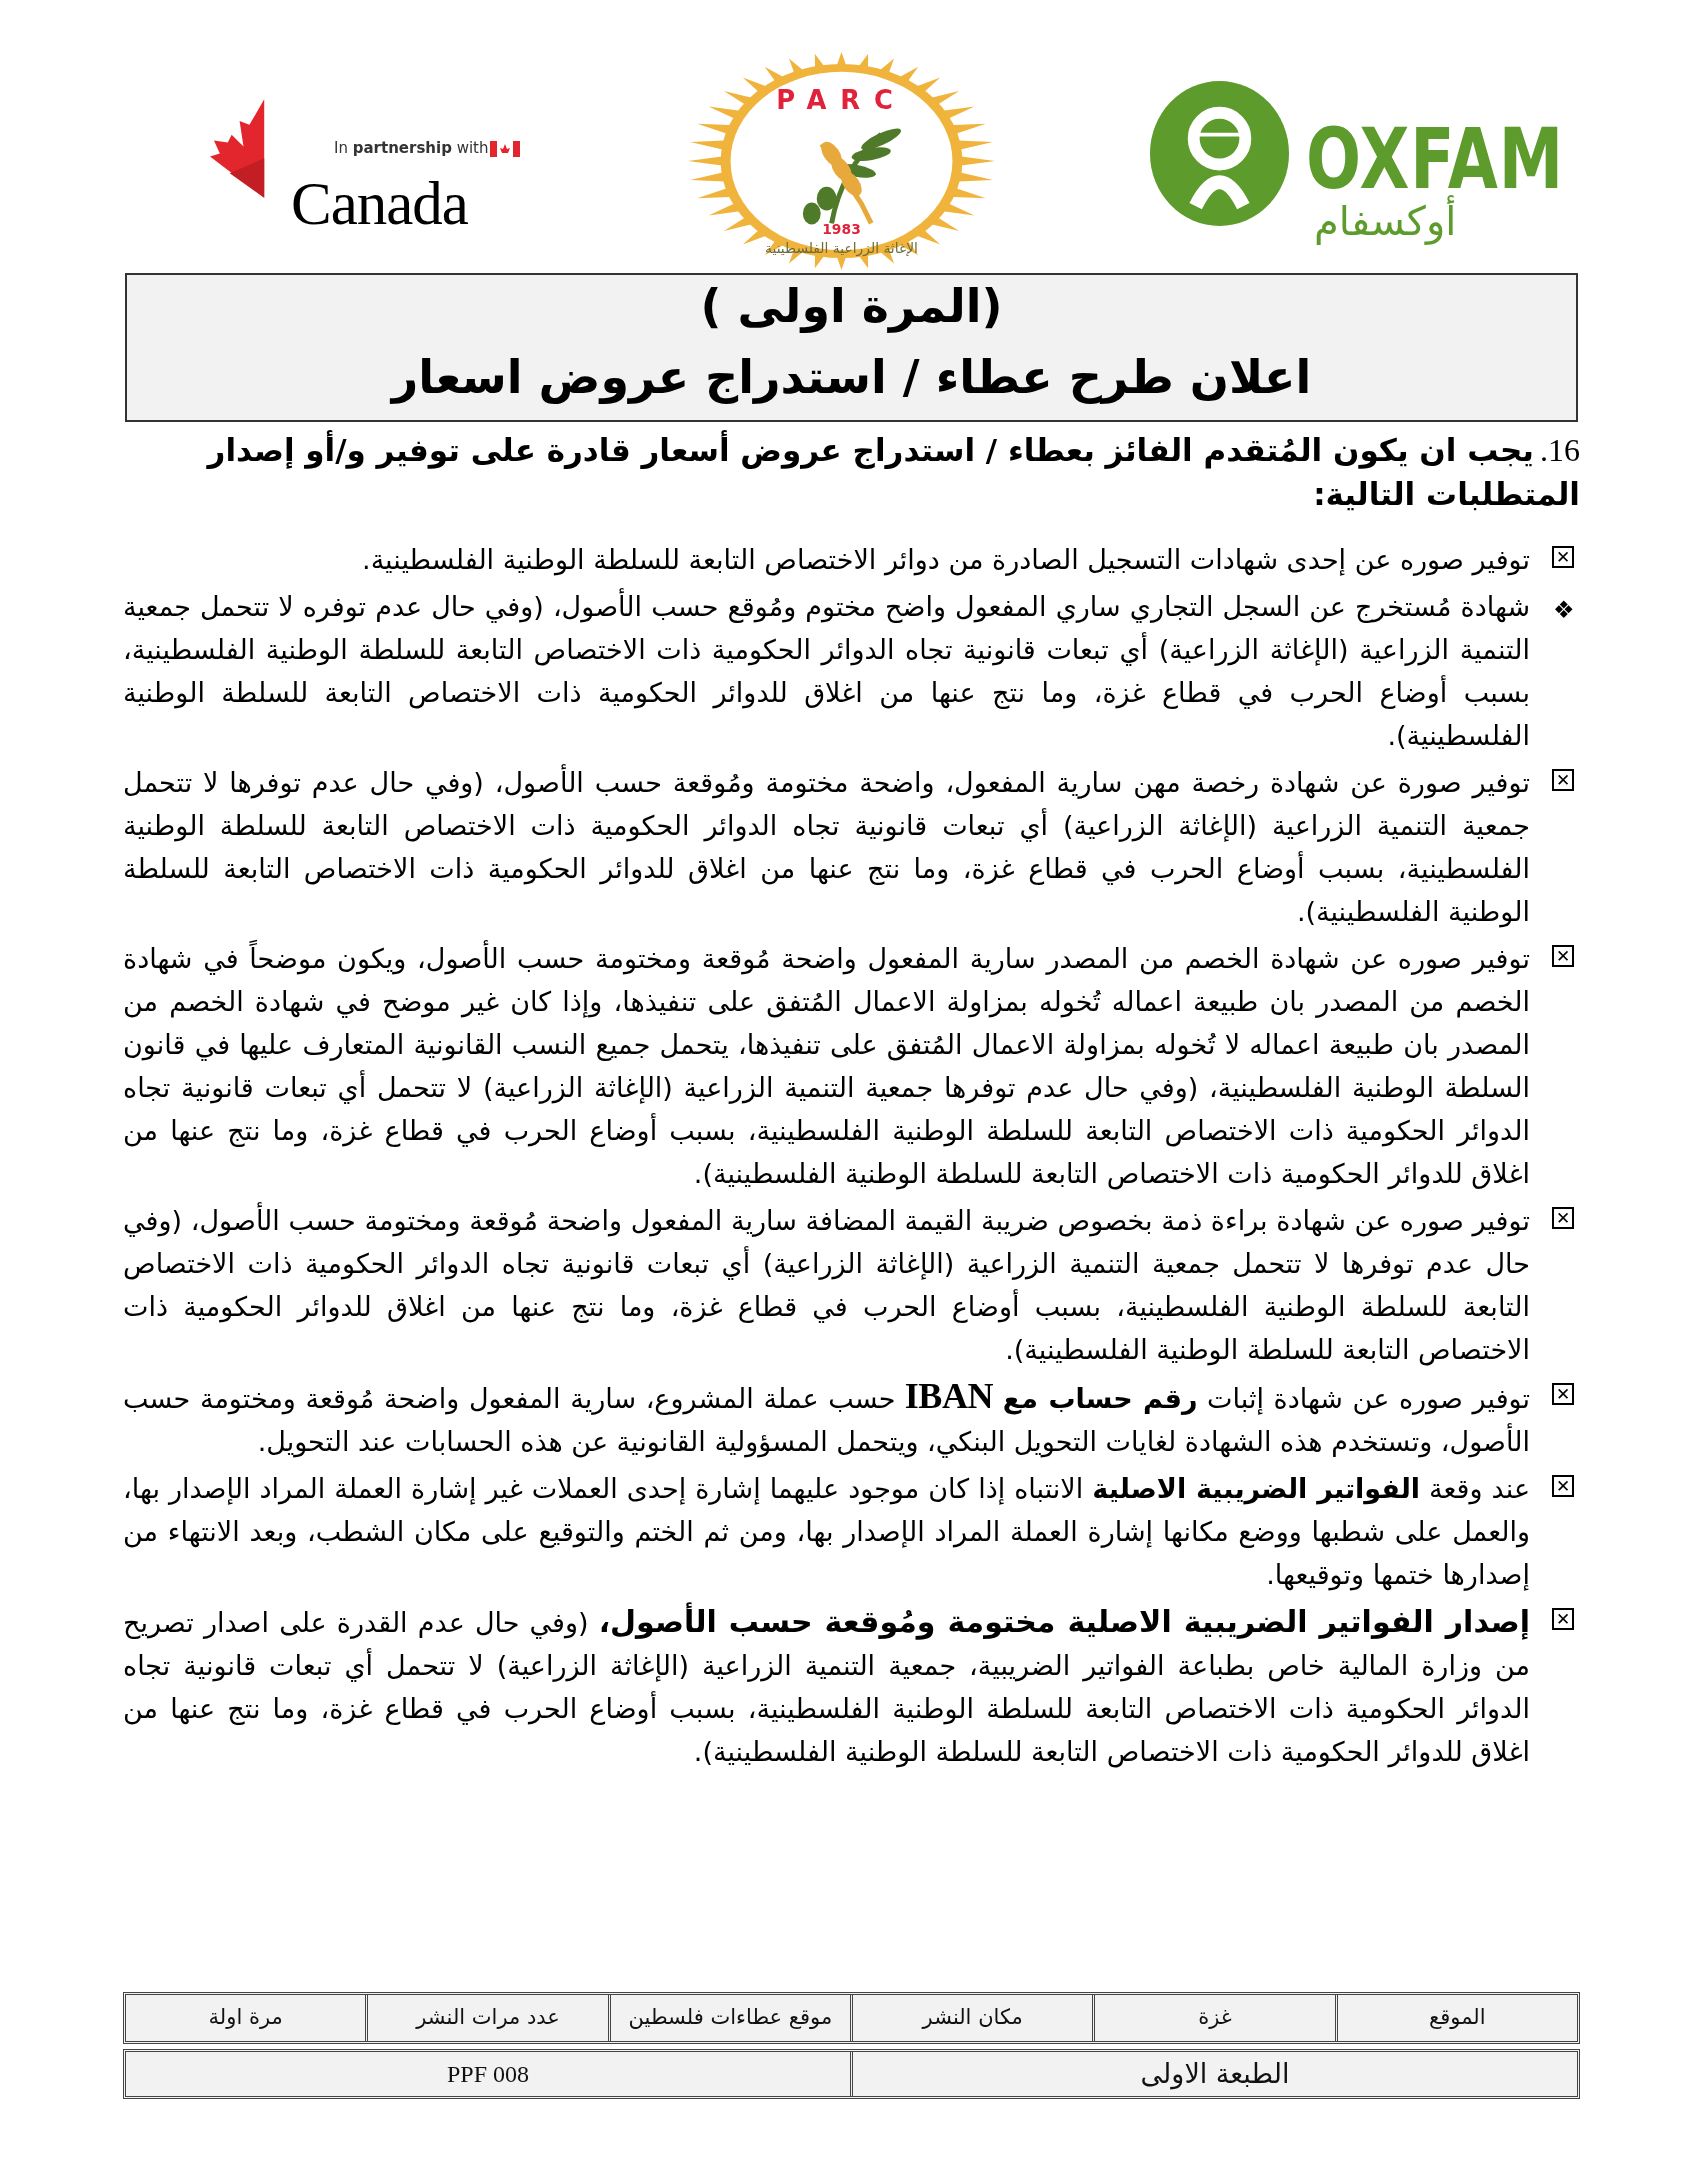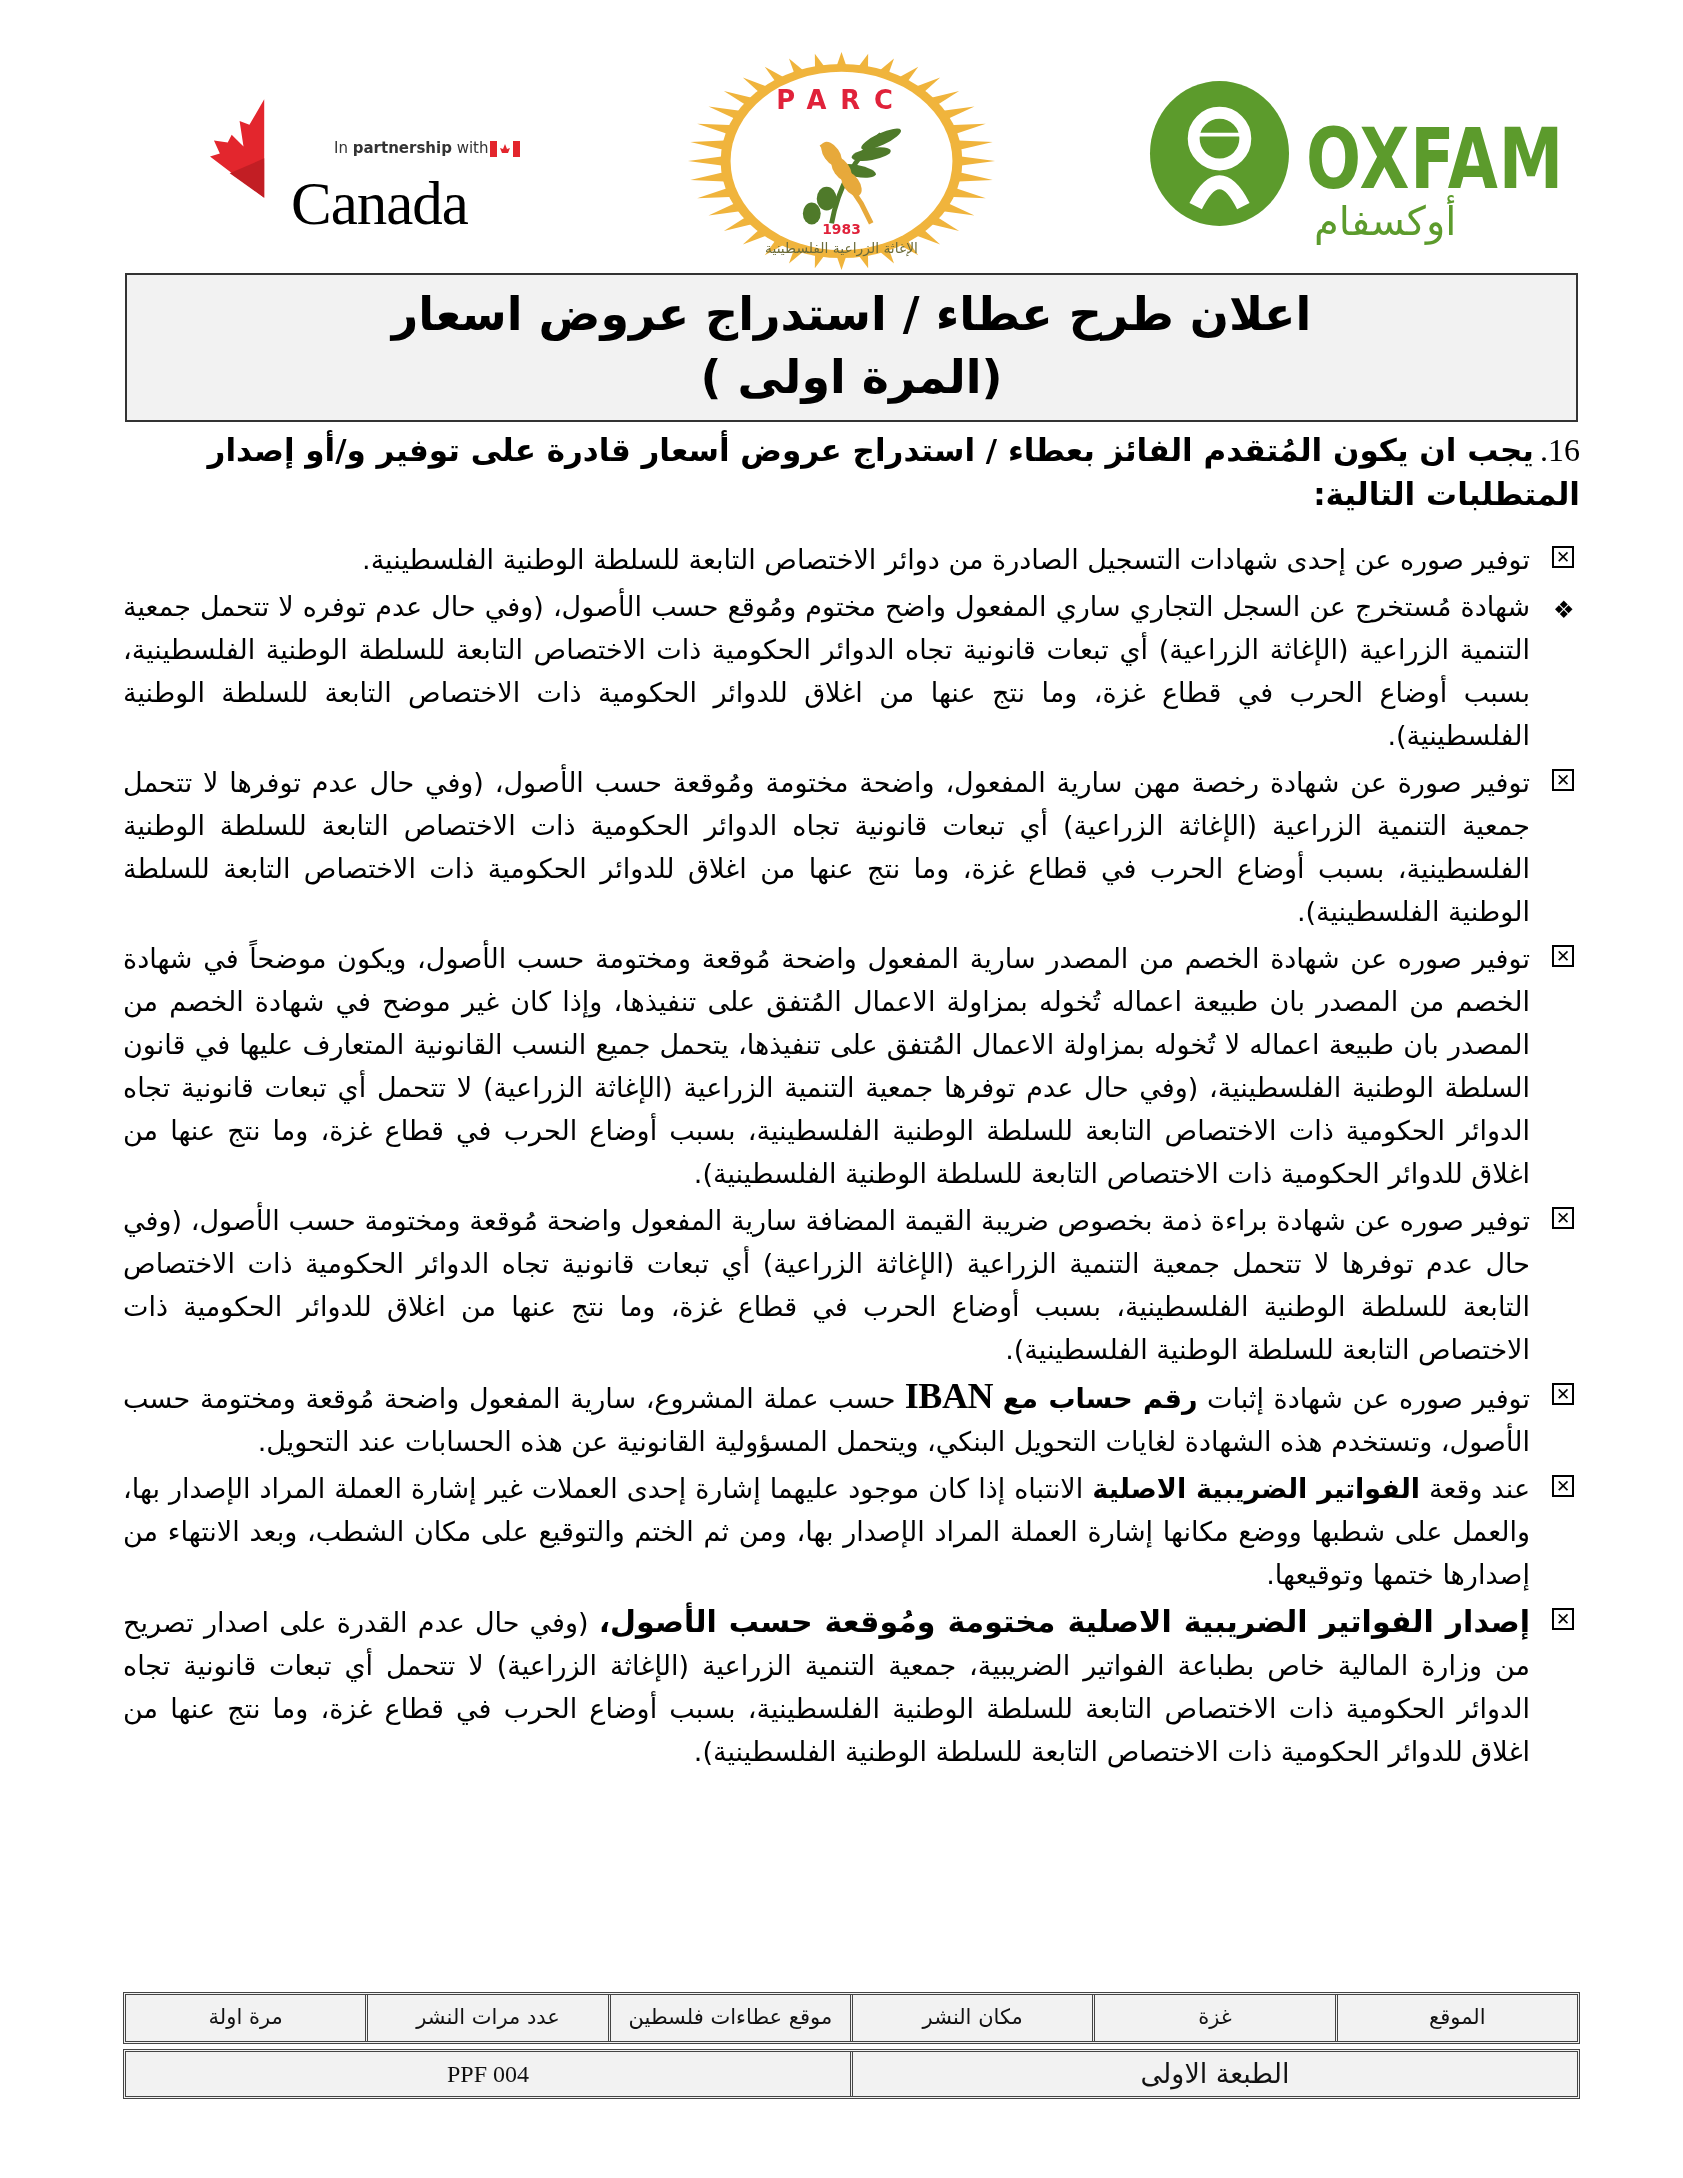--- a/index.html
+++ b/index.html
@@ -146,22 +146,22 @@
     <ellipse cx="72" cy="75" rx="70" ry="73" fill="#5c9b2c"></ellipse>
     <circle cx="72" cy="60" r="26" fill="none" stroke="#ffffff" stroke-width="12"></circle>
     <line x1="46" y1="56" x2="98" y2="56" stroke="#ffffff" stroke-width="4"></line>
     <path d="M48 128 Q72 80 96 128" fill="none" stroke="#ffffff" stroke-width="14"></path>
   </svg>
   <div class="word">OXFAM</div>
   <div class="arabic">أوكسفام</div>
 </div>
 
 <div class="title-box">
+  <div class="line">(المرة اولى )</div>
   <div class="line line1">اعلان طرح عطاء / استدراج عروض اسعار</div>
-  <div class="line">(المرة اولى )</div>
 </div>
 
 <div class="content">
   <div class="heading">
     <span class="num">16.</span><span>يجب ان يكون المُتقدم الفائز بعطاء / استدراج عروض أسعار قادرة على توفير و/أو إصدار المتطلبات التالية:</span>
   </div>
 
   <div class="items">
     <div class="item">
       <span class="bullet box">✕</span>
@@ -202,16 +202,16 @@
   <div class="frow row1">
     <div class="fcell">الموقع</div>
     <div class="fcell">غزة</div>
     <div class="fcell">مكان النشر</div>
     <div class="fcell">موقع عطاءات فلسطين</div>
     <div class="fcell">عدد مرات النشر</div>
     <div class="fcell">مرة اولة</div>
   </div>
   <div class="frow row2">
     <div class="fcell edition">الطبعة الاولى</div>
-    <div class="fcell">PPF 004</div>
+    <div class="fcell">PPF 008</div>
   </div>
 </div>
 
 
 </body></html>

